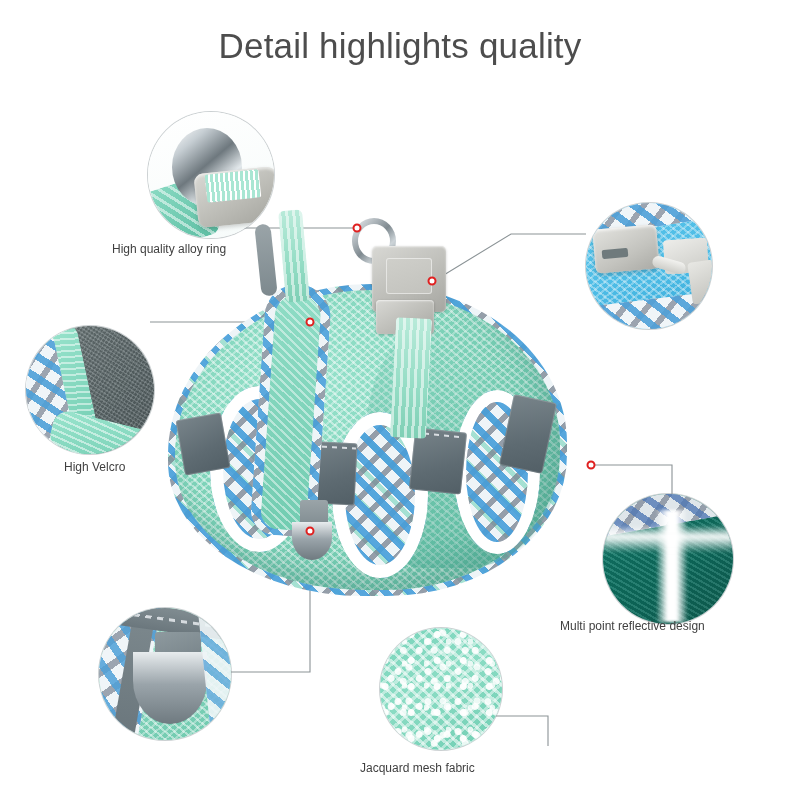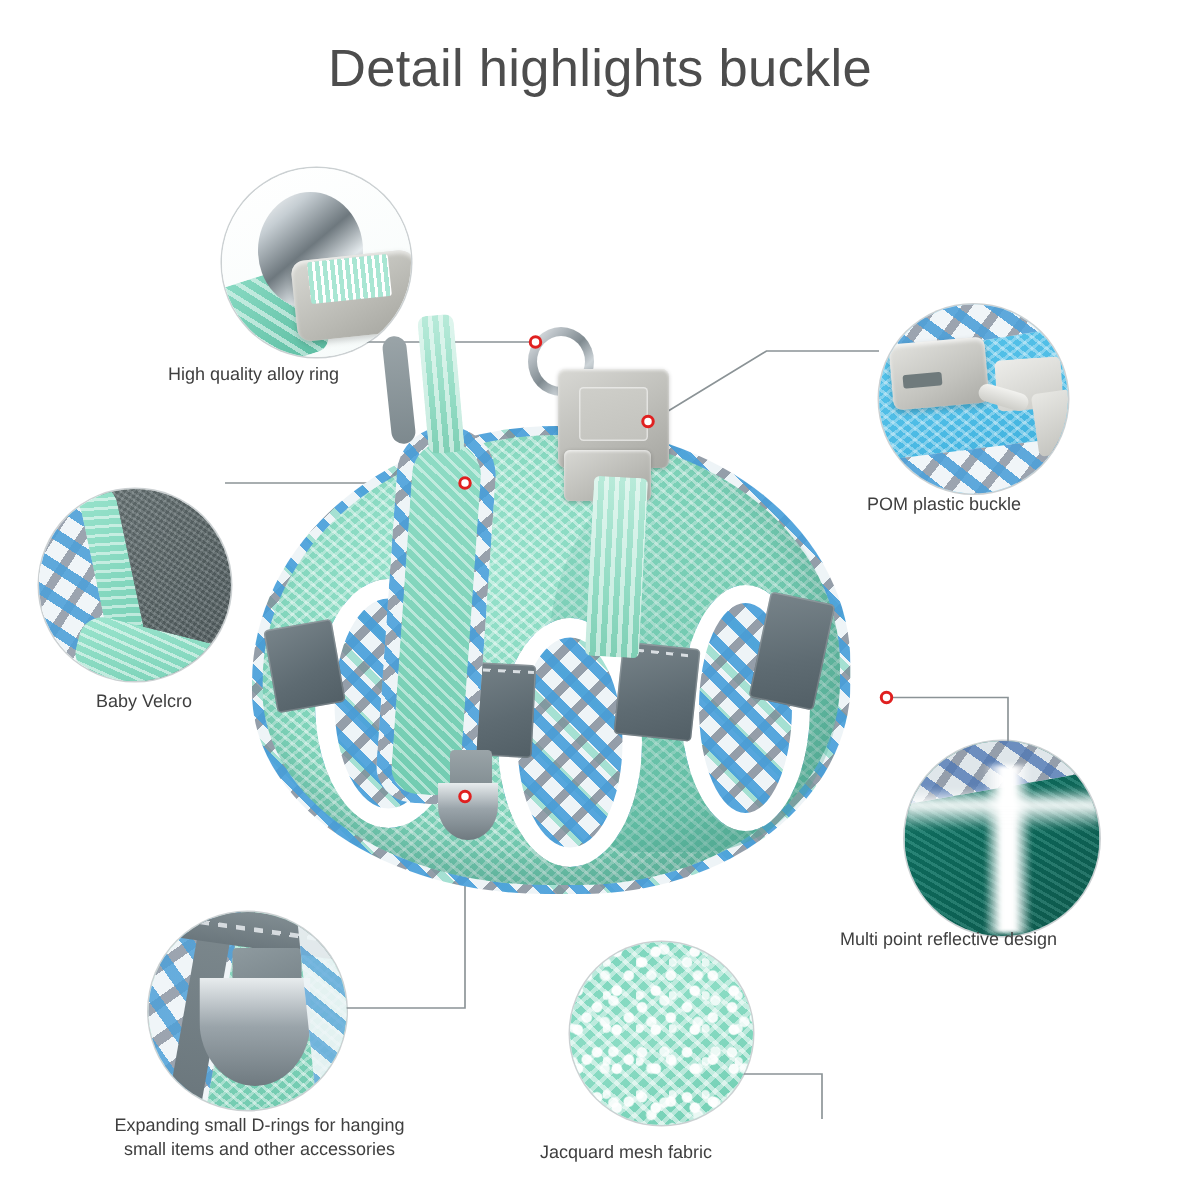--- a/index.html
+++ b/index.html
@@ -136,21 +136,21 @@
   .leg-hole {
     background:#ffffff;
     box-shadow:0 0 4px rgba(0,0,0,.07) inset;
   }
 </style>
 </head>
 <body>
 
 <div id="stage">
 
-  <div class="title">Detail highlights buckle</div>
+  <div class="title">Detail highlights quality</div>
 
   <svg id="lines" viewBox="0 0 800 800" xmlns="http://www.w3.org/2000/svg">
     <g fill="none" stroke="#8b9396" stroke-width="1.1">
 
       <path d="M231,216 L231,228 L355,228"></path>
 
       <path d="M434,281 L511,234 L586,234"></path>
 
       <path d="M150,322 L308,322"></path>
 
@@ -336,24 +336,21 @@
          background:repeating-linear-gradient(45deg, rgba(78,160,216,.8) 0 8px, rgba(255,255,255,0) 8px 20px),
                     #eff5f8; transform:rotate(-6deg); opacity:.9;"></div>
   </div>
 
   <div class="circ" style="left:380px;top:628px;width:122px;height:122px;">
     <div class="circ-inner tex-mesh"></div>
   </div>
 
   <div class="label" style="left:112px;top:241px;">High quality alloy ring</div>
 
-  <div class="label" style="left:578px;top:328px;">POM plastic buckle</div>
-
-  <div class="label" style="left:64px;top:459px;">Baby Velcro</div>
+
+  <div class="label" style="left:64px;top:459px;">High Velcro</div>
 
   <div class="label" style="left:560px;top:618px;">Multi point reflective design</div>
 
-  <div class="label" style="left:18px;top:742px;width:310px;text-align:center;">Expanding small D-rings for hanging
-small items and other accessories</div>
 
   <div class="label" style="left:360px;top:760px;">Jacquard mesh fabric</div>
 
 </div>
 
 </body></html>

